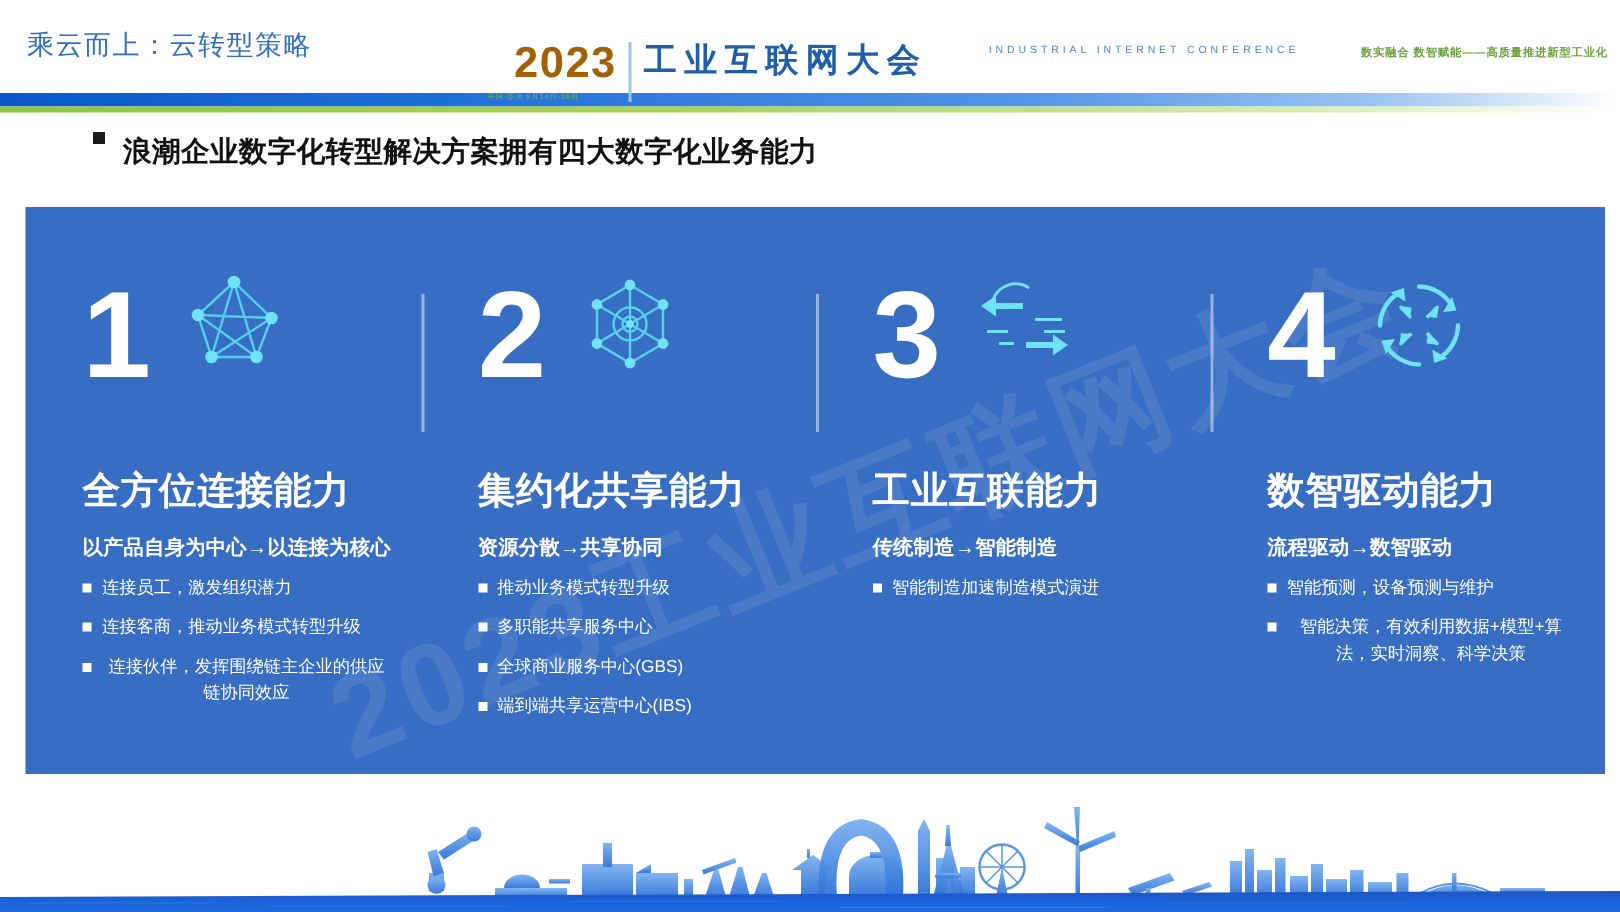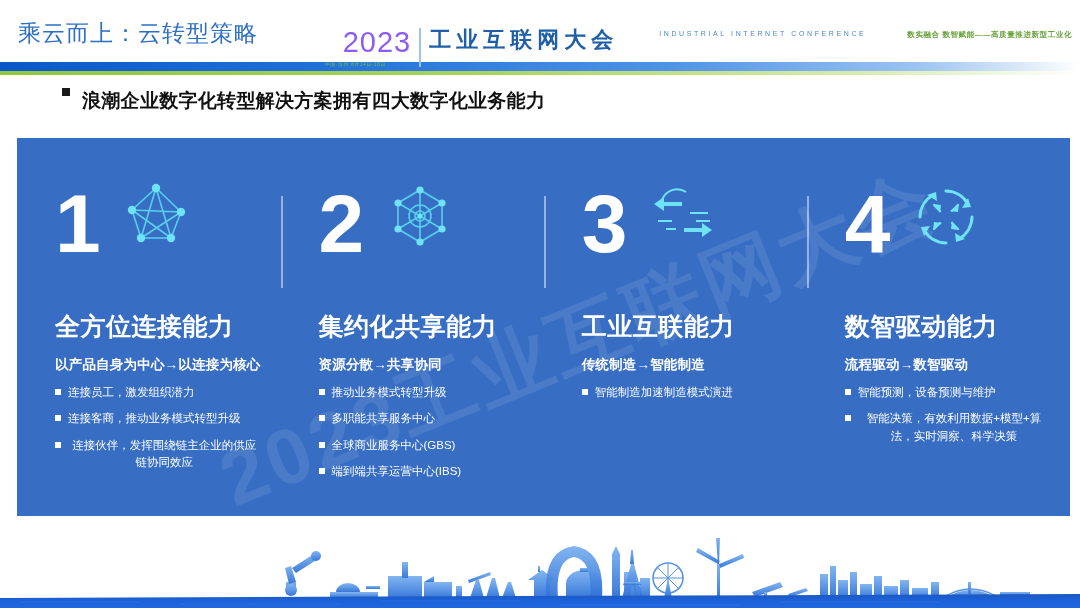--- a/index.html
+++ b/index.html
@@ -19,21 +19,21 @@
     position: absolute;
     inset: 0;
     background: #ffffff;
   }
 
   
   .slide-title {
     position: absolute;
     left: 18px;
     top: 18px;
-    font-size: 23px;
+    font-size: 18px;
     font-weight: 400;
     color: #2f6fc4;
     letter-spacing: 1px;
     white-space: nowrap;
   }
 
   .header-rule {
     position: absolute;
     left: 0;
     top: 62px;
@@ -61,22 +61,22 @@
   }
   .logo-year-wrap {
     display: flex;
     flex-direction: column;
     align-items: center;
     padding-right: 8px;
     border-right: 2px solid #9dc4ea;
   }
   .logo-year {
     font-size: 29px;
-    font-weight: 400;
-    color: #8b5cf6;
+    font-weight: 700;
+    color: #a16207;
     letter-spacing: 1px;
     line-height: 1;
     margin-left: 43px;
   }
   .logo-year-sub {
     font-size: 5px;
     color: #7dbb45;
     letter-spacing: 0.5px;
     margin-top: 4px;
     white-space: nowrap;

